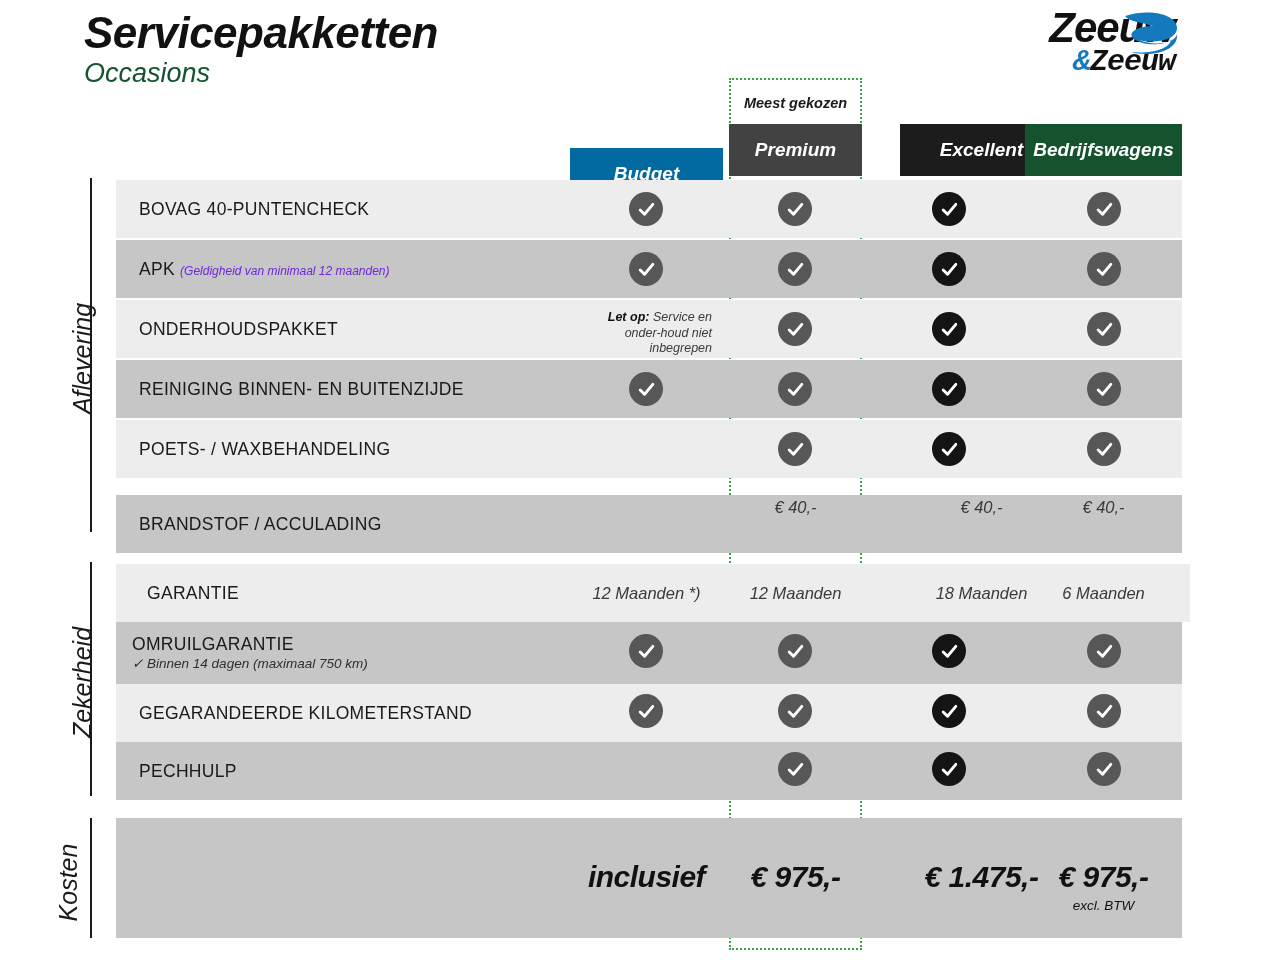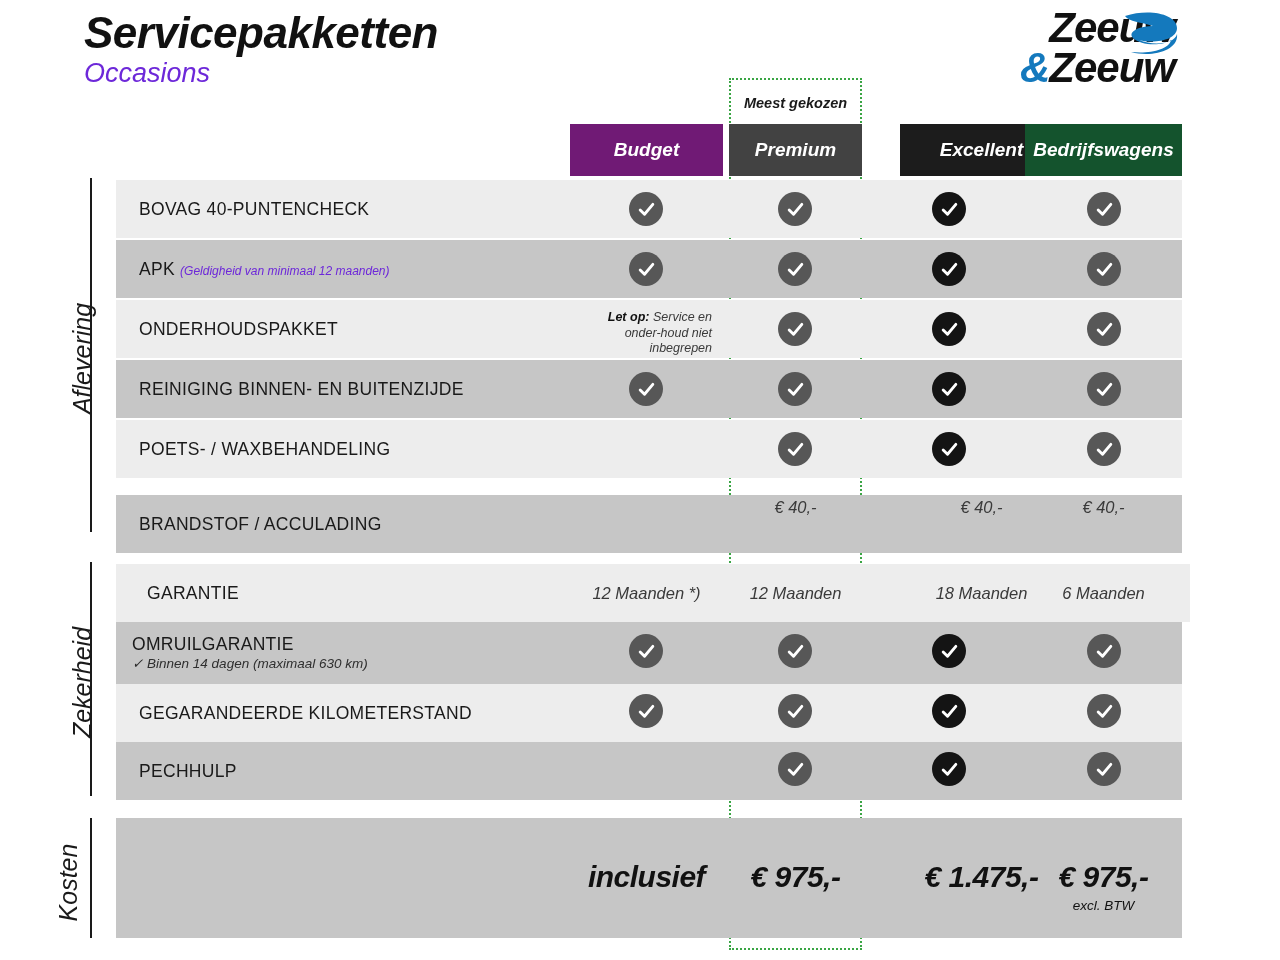--- a/index.html
+++ b/index.html
@@ -26,43 +26,44 @@
     font-size: 44px;
     font-weight: bold;
     font-style: italic;
     letter-spacing: -0.5px;
     line-height: 1.05;
     color: #111;
   }
   .subtitle {
     font-size: 27px;
     font-style: italic;
-    color: #6d28d9;
+    color: #14532d;
     margin-top: 2px;
     font-weight: 400;
   }
 
   
   .logo {
     position: absolute;
     right: 105px;
     top: 8px;
     text-align: right;
     font-style: italic;
     font-weight: bold;
     line-height: 0.95;
     color: #111;
   }
   .logo-line1 {
     font-size: 42px;
     letter-spacing: -1px;
   }
   .logo-line2 {
-    font-size: 42px;
+    font-size: 30px;
     letter-spacing: -1px;
+    font-family: Liberation Mono, monospace;
   }
   .logo-amp { color: #1479bd; }
   .logo-swoosh {
     position: absolute;
     right: -6px;
     top: 2px;
     width: 62px;
     height: 48px;
   }
 
@@ -112,21 +113,21 @@
     top: 124px;
     height: 52px;
     display: flex;
     align-items: center;
     justify-content: center;
     font-size: 19px;
     font-style: italic;
     font-weight: bold;
     color: #ffffff;
   }
-  .hc-budget  { background: #701a75; }
+  .hc-budget  { background: #0369a1; margin-top: 24px; }
   .hc-premium { background: #424242; }
   .hc-excel   { background: #1c1c1c; }
   .hc-bedrijf { background: #14532d; }
 
   .meest {
     position: absolute;
     left: 729px;
     top: 82px;
     width: 133px;
     height: 42px;
@@ -410,21 +411,21 @@
   <div class="row-label"><span>GARANTIE</span></div>
 </div>
 <div class="cellval col-budget" style="top:584px;">12 Maanden *)</div>
 <div class="cellval col-premium" style="top:584px;">12 Maanden</div>
 <div class="cellval col-excel" style="top:584px;">18 Maanden</div>
 <div class="cellval col-bedrijf" style="top:584px;">6 Maanden</div>
 
 <div class="row dark" style="top:622px; height:62px;">
   <div class="row-label two-line">
     <span>OMRUILGARANTIE</span>
-    <span class="sub-line">✓   Binnen 14 dagen (maximaal 630 km)</span>
+    <span class="sub-line">✓   Binnen 14 dagen (maximaal 750 km)</span>
   </div>
 </div>
 <div class="check grey" style="left:629px; top:634px;">
     <svg viewBox="0 0 24 24">
       <path d="M4 12.5 L9.5 18 L20 5.5" stroke="#fff" stroke-width="3.6" fill="none" stroke-linecap="round" stroke-linejoin="round"></path>
     </svg>
   </div>
 <div class="check grey" style="left:778px; top:634px;">
     <svg viewBox="0 0 24 24">
       <path d="M4 12.5 L9.5 18 L20 5.5" stroke="#fff" stroke-width="3.6" fill="none" stroke-linecap="round" stroke-linejoin="round"></path>

